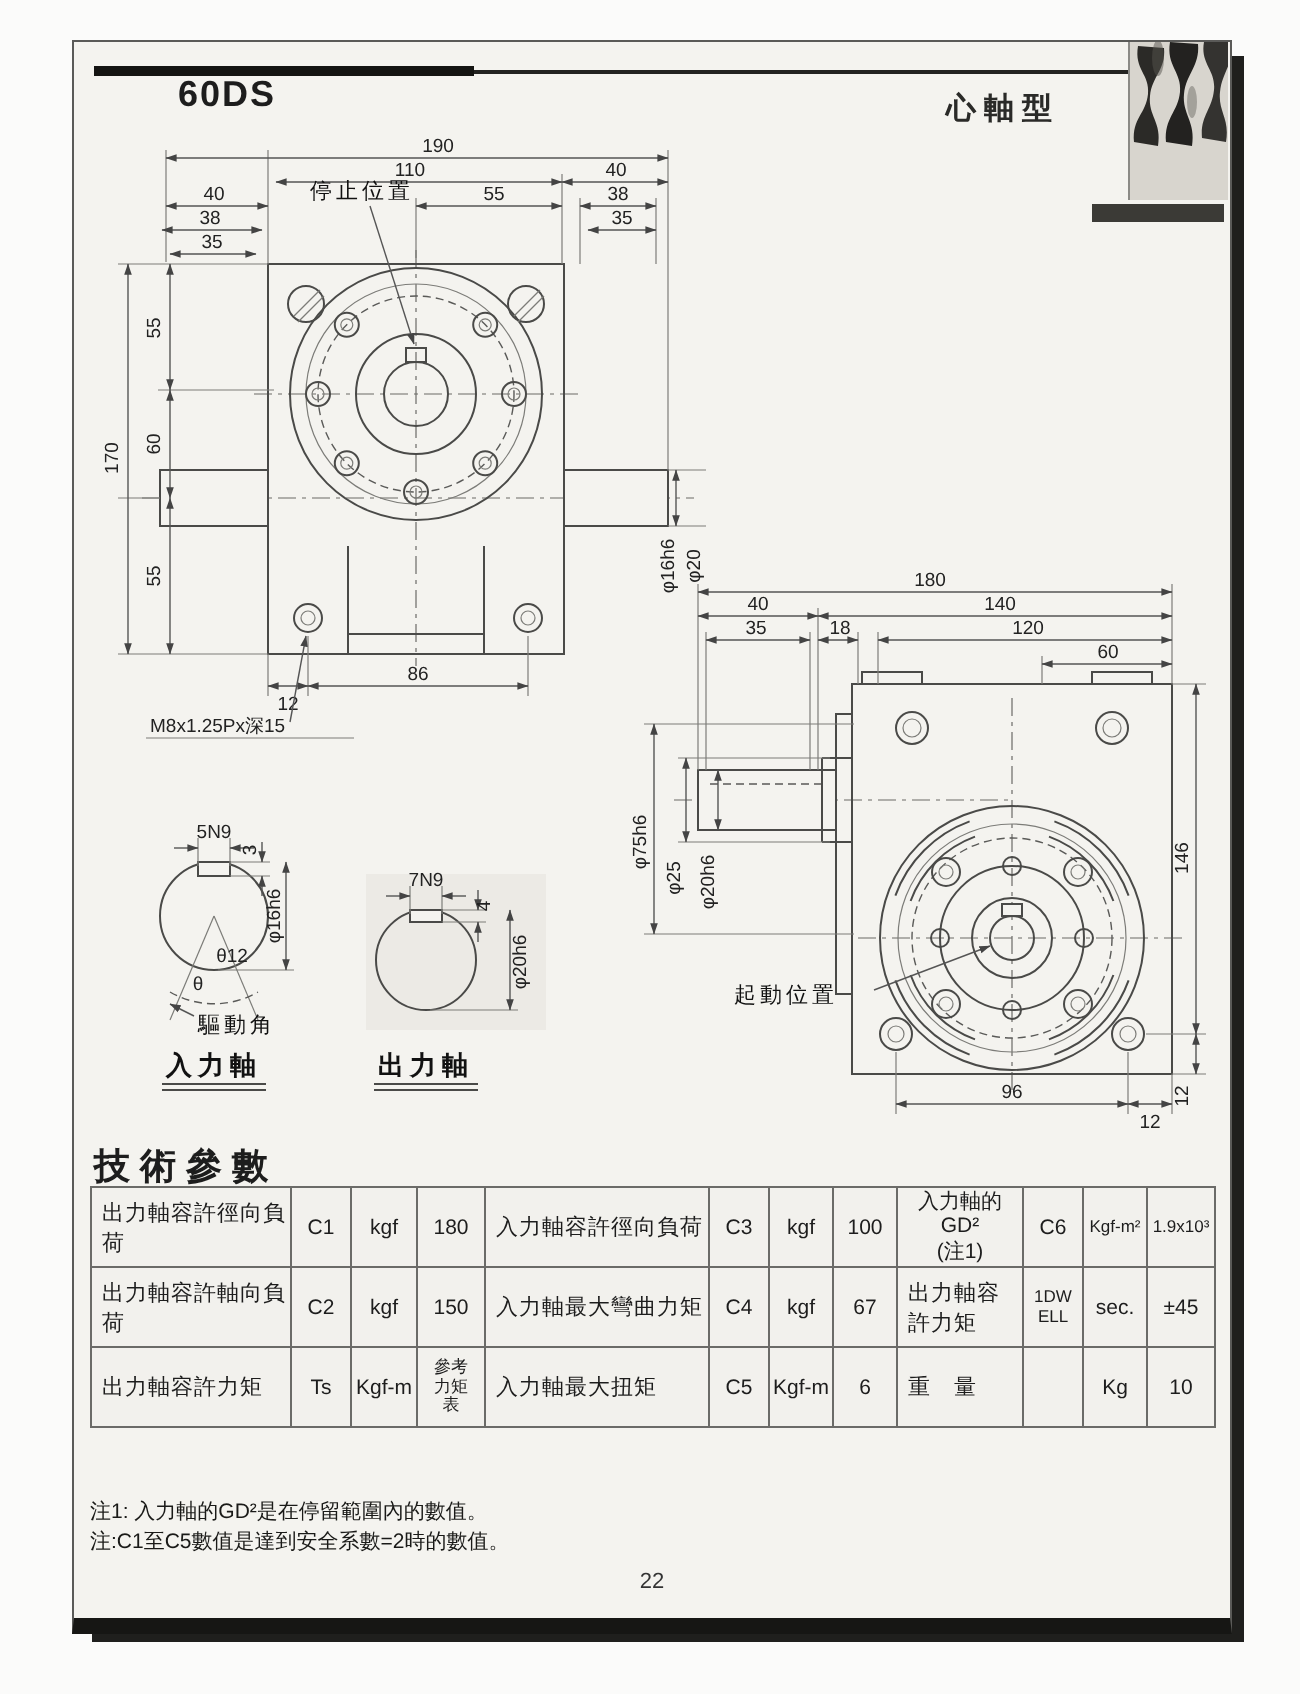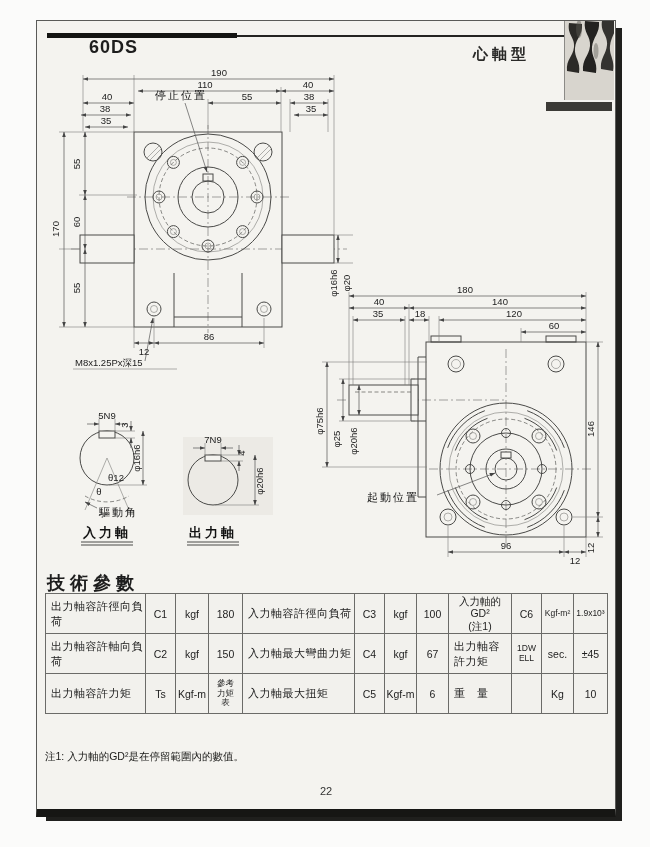--- a/index.html
+++ b/index.html
@@ -412,16 +412,17 @@
       <td class="ci">重　量</td>
       <td></td>
       <td>Kg</td>
       <td>10</td>
     </tr>
   </tbody>
     </table>
 
   <div class="notes">
     <div>注1: 入力軸的GD²是在停留範圍內的數值。</div>
+    <div>注:C1至C5數值是達到安全系數=2時的數值。</div>
   </div>
 
   <div class="pageno">22</div>
 </div>
 
 </body></html>

